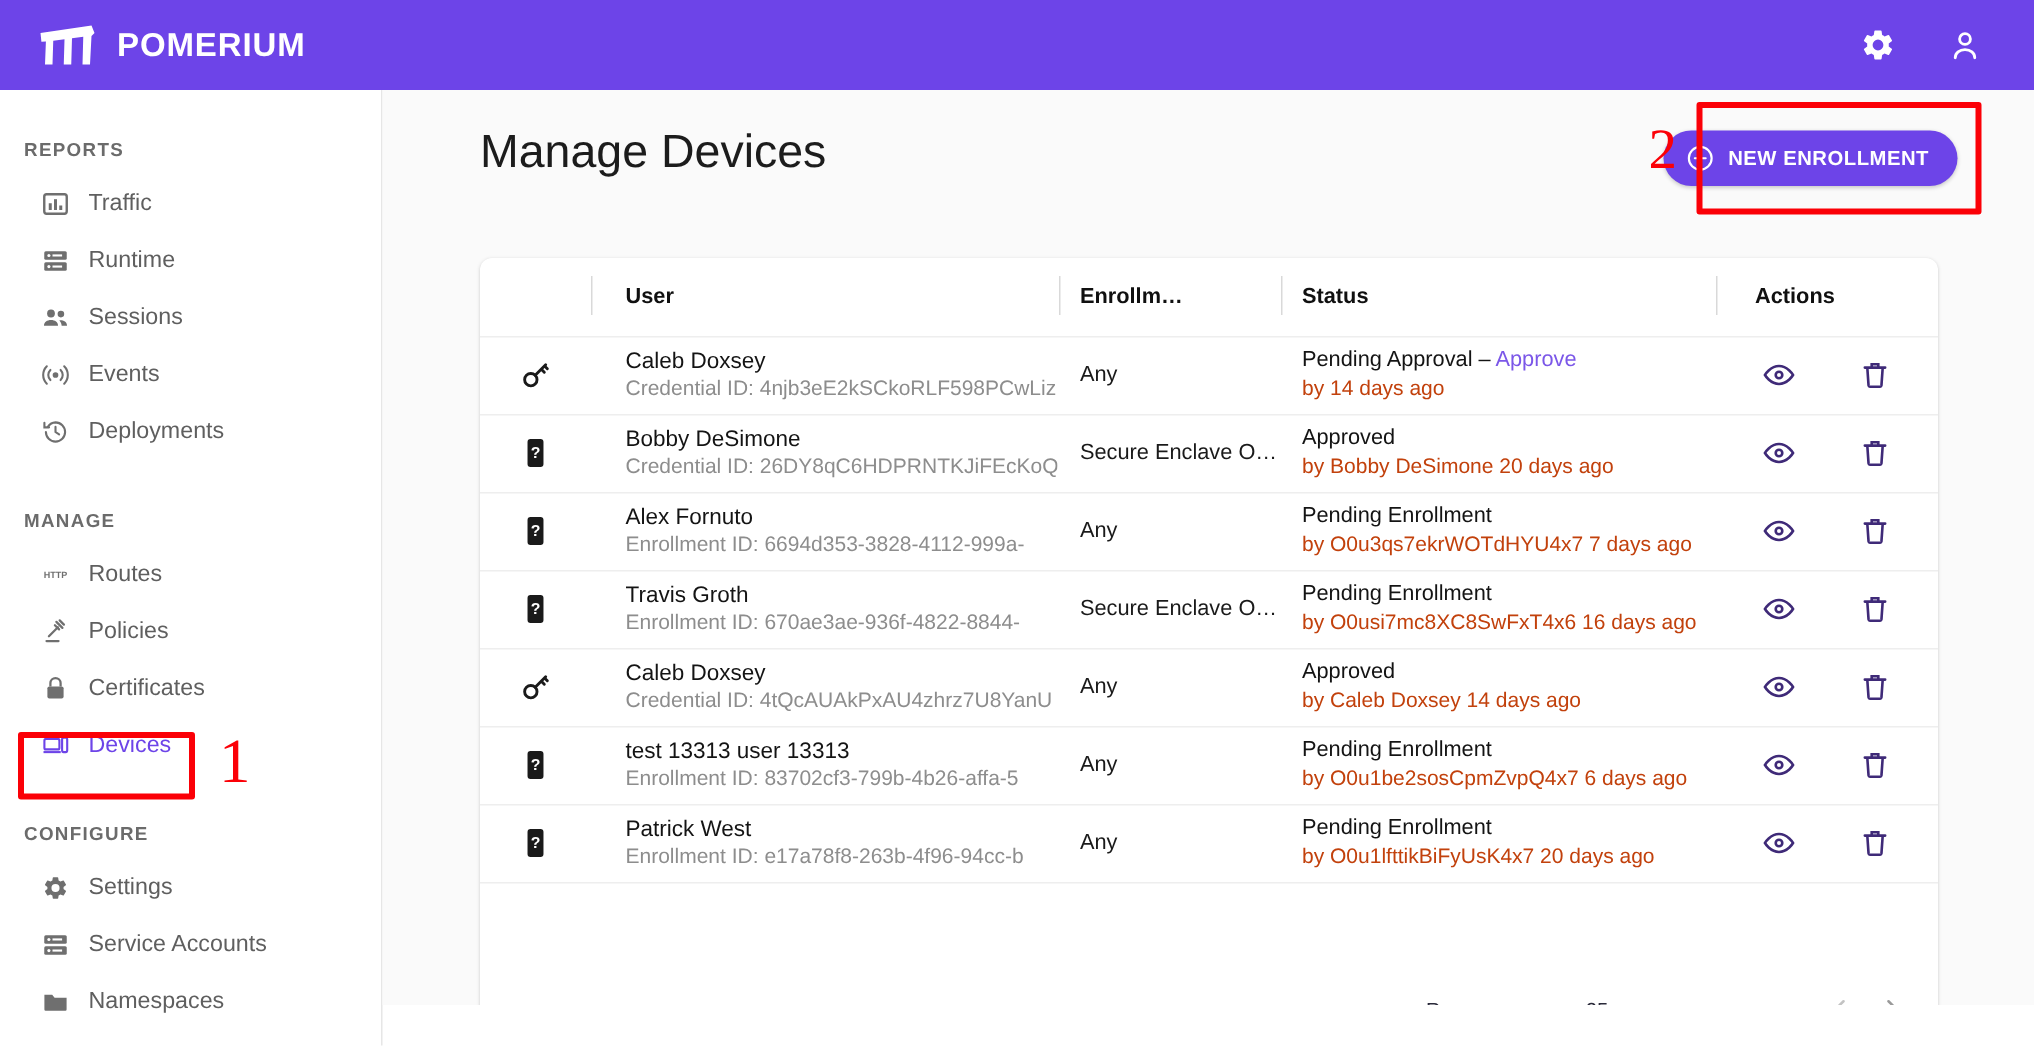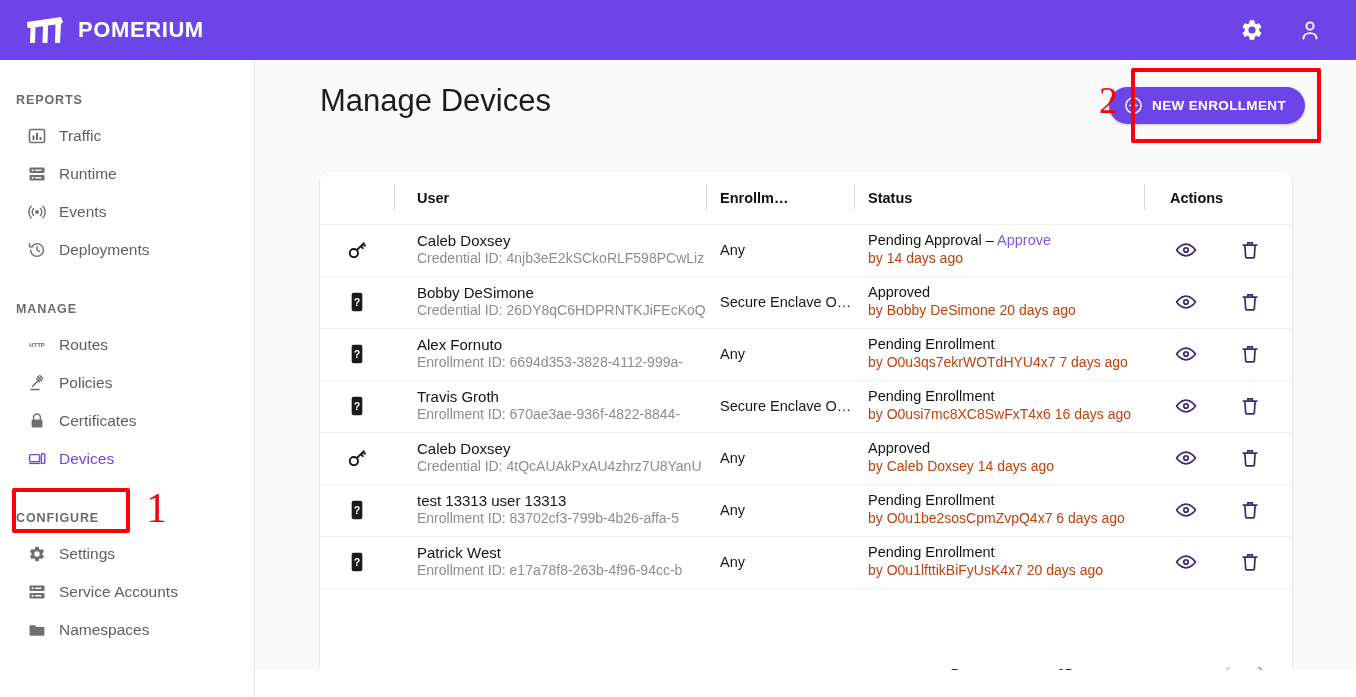--- a/index.html
+++ b/index.html
@@ -231,20 +231,31 @@
           <rect x="1.5" y="9.9" width="15" height="5.6" rx="1"></rect>
           <circle cx="4.6" cy="5.3" r="1.05" fill="#fff"></circle>
           <circle cx="4.6" cy="12.7" r="1.05" fill="#fff"></circle>
           <rect x="7" y="4.6" width="6.4" height="1.4" fill="#fff"></rect>
           <rect x="7" y="12" width="6.4" height="1.4" fill="#fff"></rect>
         </svg>
     </span>
     <span>Runtime</span>
   </div>
 
+  <div class="sb-item">
+    <span class="sb-ico">
+      <svg viewBox="0 0 18 18" fill="#6f6f6f">
+          <circle cx="6" cy="6" r="2.6"></circle>
+          <circle cx="12.6" cy="6.4" r="2.2"></circle>
+          <path d="M1.3 14.2c0-2.4 2.1-3.8 4.7-3.8s4.7 1.4 4.7 3.8z"></path>
+          <path d="M11.6 10.6c2.6-.2 5.1 1 5.1 3.6h-3.6c0-1.4-.6-2.6-1.5-3.6z"></path>
+        </svg>
+    </span>
+    <span>Sessions</span>
+  </div>
 
   <div class="sb-item">
     <span class="sb-ico">
       <svg viewBox="0 0 18 18" fill="none" stroke="#6f6f6f" stroke-width="1.4" stroke-linecap="round">
           <circle cx="9" cy="9" r="1.9" fill="#6f6f6f" stroke="none"></circle>
           <path d="M5.6 5.6a4.8 4.8 0 000 6.8M12.4 5.6a4.8 4.8 0 010 6.8"></path>
           <path d="M3.2 3.2a8.2 8.2 0 000 11.6M14.8 3.2a8.2 8.2 0 010 11.6"></path>
         </svg>
     </span>
     <span>Events</span>

